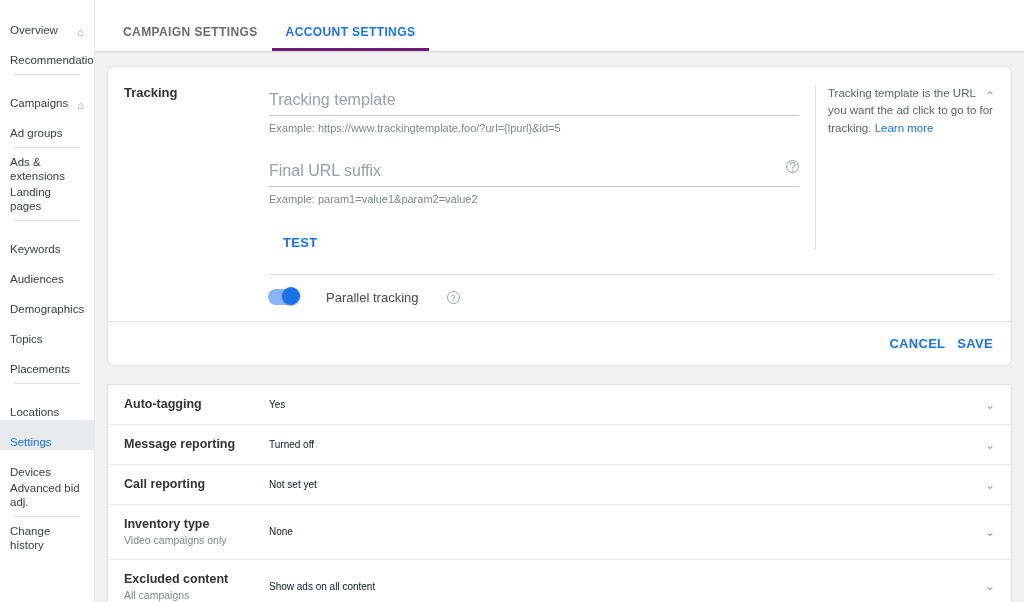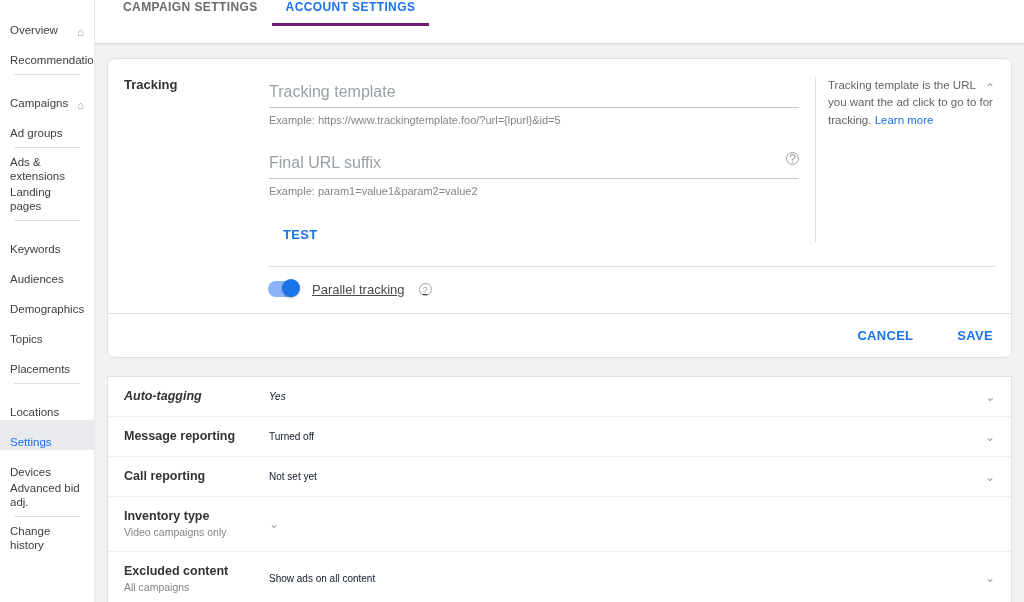--- a/index.html
+++ b/index.html
@@ -9,52 +9,52 @@
 
 .sidebar { width: 95px; background: #fff; border-right: 1px solid #e8e8e8; padding-top: 8px; flex-shrink: 0; overflow: hidden; }
 .side-item { display: flex; align-items: flex-end; justify-content: space-between; padding: 0 10px; height: 30px; font-size: 11.5px; color: #3c4043; cursor: pointer; }
 .side-item.active { background: #e8eaed; color: #1a73e8; }
 .side-sep { height: 1px; background: #e0e0e0; margin: 6px 14px; }
 .side-icon { font-size: 11px; color: #9aa0a6; }
 .side-item .label { white-space: normal; line-height: 1.2; }
 
 
 .main { flex: 1; display: flex; flex-direction: column; background: #f1f1f1; }
-.tabbar { background: #fff; border-bottom: 1px solid #dadce0; box-shadow: 0 1px 0 rgba(0,0,0,0.04); display: flex; padding-left: 14px; height: 44px; align-items: flex-start; }
+.tabbar { background: #fff; border-bottom: 1px solid #dadce0; box-shadow: 0 1px 0 rgba(0,0,0,0.04); display: flex; padding-left: 14px; height: 52px; align-items: flex-end; }
 .tab { padding: 0 14px 12px 14px; font-size: 12px; letter-spacing: .4px; color: #6b6b6b; font-weight: 600; text-transform: uppercase; cursor: pointer; }
 .tab.active { color: #1a73e8; border-bottom: 3px solid #701a75; padding-bottom: 9px; }
 .content { padding: 14px 12px 0 12px; flex: 1; overflow-y: auto; display: flex; flex-direction: column; gap: 18px; }
 
 
 .tracking-card { background: #fff; border: 1px solid #e0e0e0; border-radius: 7px; }
 .tracking-body { display: flex; padding: 18px 16px 16px 16px; }
 .track-left { width: 145px; font-weight: 600; font-size: 13px; color: #333; }
 .track-center { flex: 1; padding-right: 16px; }
 .track-right { width: 180px; font-size: 11.5px; color: #5f6368; line-height: 1.5; border-left: 1px solid #e0e0e0; padding-left: 12px; position: relative; }
 .chev-collapse { position: absolute; right: 0; top: 2px; color: #9aa0a6; cursor: pointer; font-size: 12px; }
 .field { position: relative; margin-bottom: 4px; }
 .field input { width: 100%; border: none; border-bottom: 1px solid #c6c6c6; padding: 6px 0; font-size: 16px; color: #5f6368; outline: none; background: transparent; }
 .field input::placeholder { color: #9aa0a6; }
 .field .help-icon { position: absolute; right: 0; top: 4px; color: #9aa0a6; font-size: 12px; }
 .example { font-size: 11px; color: #80868b; margin: 6px 0 22px 0; }
 .test-btn { color: #1a73e8; font-weight: 600; font-size: 13px; letter-spacing: .3px; background: none; border: none; cursor: pointer; margin-left: 14px; margin-top: 8px; }
 .track-divider { height: 1px; background: #e0e0e0; margin: 8px 16px 0 160px; }
-.parallel-row { display: flex; align-items: center; gap: 14px; padding: 14px 16px 16px 160px; font-size: 13px; color: #4a4a4a; text-decoration: underline; }
+.parallel-row { display: flex; align-items: center; gap: 28px; padding: 14px 16px 16px 160px; font-size: 13px; color: #4a4a4a; }
 .toggle { width: 30px; height: 16px; background: #8ab4f8; border-radius: 8px; position: relative; cursor: pointer; }
 .toggle .knob { position: absolute; right: -2px; top: -2px; width: 18px; height: 18px; background: #1a73e8; border-radius: 50%; box-shadow: 0 1px 2px rgba(0,0,0,.3); }
 .help-outline { display: inline-block; width: 13px; height: 13px; border: 1px solid #9aa0a6; border-radius: 50%; color: #9aa0a6; font-size: 9px; text-align: center; line-height: 12px; }
 .learn-link { color: #1a73e8; cursor: pointer; }
 
-.action-bar { border-top: 1px solid #e0e0e0; padding: 14px 18px; display: flex; justify-content: flex-end; gap: 44px; }
+.action-bar { border-top: 1px solid #e0e0e0; padding: 14px 18px; display: flex; justify-content: flex-end; gap: 12px; }
 .link-btn { background: none; border: none; color: #1a73e8; font-size: 13px; font-weight: 600; letter-spacing: .3px; cursor: pointer; }
 
 
 .settings-list { background: #fff; border: 1px solid #e0e0e0; }
 .setting-row { display: flex; align-items: center; padding: 12px 16px; border-top: 1px solid #eee; cursor: pointer; }
-.setting-row:first-child { border-top: none; font-style: italic; }
+.setting-row:first-child { border-top: none; }
 .setting-name { width: 145px; font-weight: 600; font-size: 12.5px; color: #333; line-height: 1.2; }
 .setting-name .sub { display: block; font-weight: 400; font-size: 10.5px; color: #80868b; margin-top: 2px; }
 .setting-value { flex: 1; font-size: 10px; color: #0f172a; }
 .chev { color: #9aa0a6; font-size: 12px; }
 </style>
 </head>
 <body>
 
 <div class="app">
 
@@ -175,20 +175,21 @@
             <div class="setting-value">Turned off</div>
             <div class="chev">⌄</div>
           </div>
           <div class="setting-row">
             <div class="setting-name">Call reporting</div>
             <div class="setting-value">Not set yet</div>
             <div class="chev">⌄</div>
           </div>
           <div class="setting-row">
             <div class="setting-name">Inventory type<span class="sub">Video campaigns only</span></div>
+            <div class="setting-value">None</div>
             <div class="chev">⌄</div>
           </div>
           <div class="setting-row">
             <div class="setting-name">Excluded content<span class="sub">All campaigns</span></div>
             <div class="setting-value">Show ads on all content</div>
             <div class="chev">⌄</div>
           </div>
           <div class="setting-row"></div>
         </section>
 

